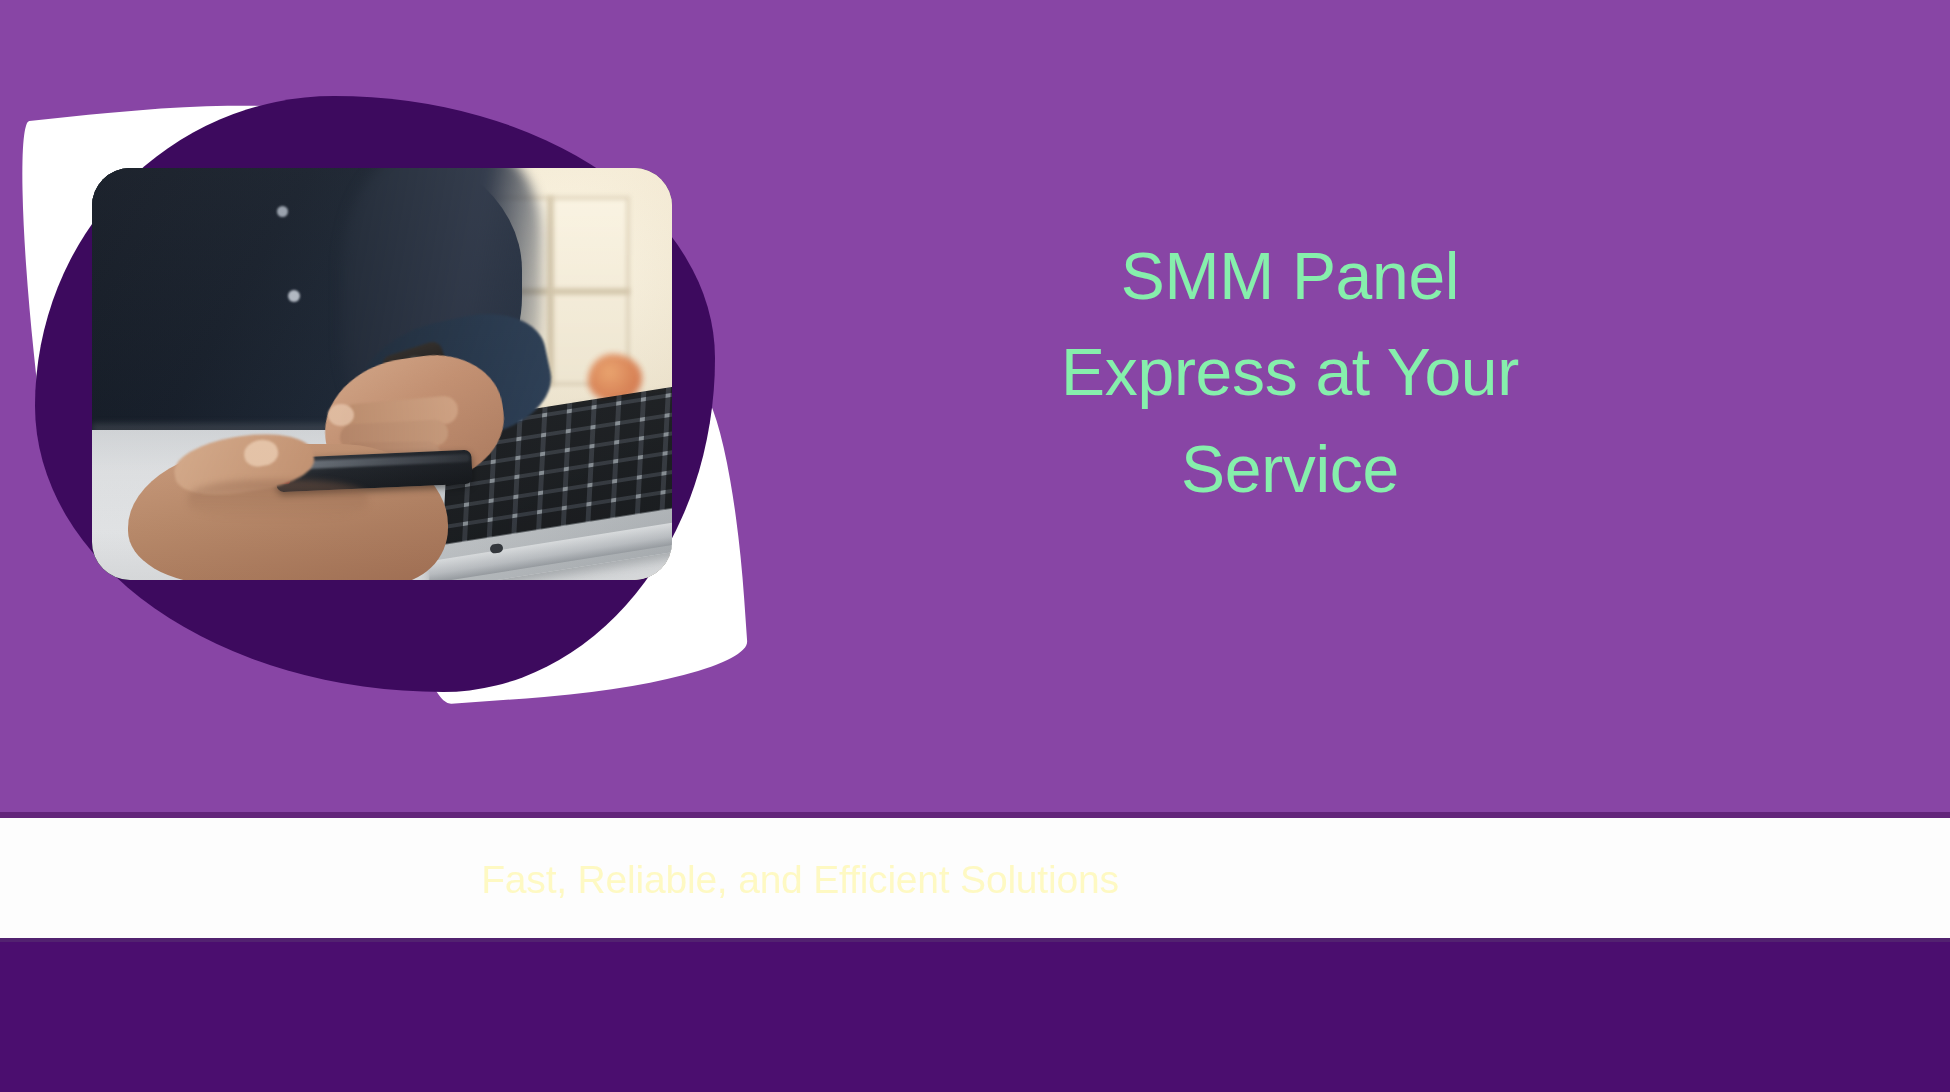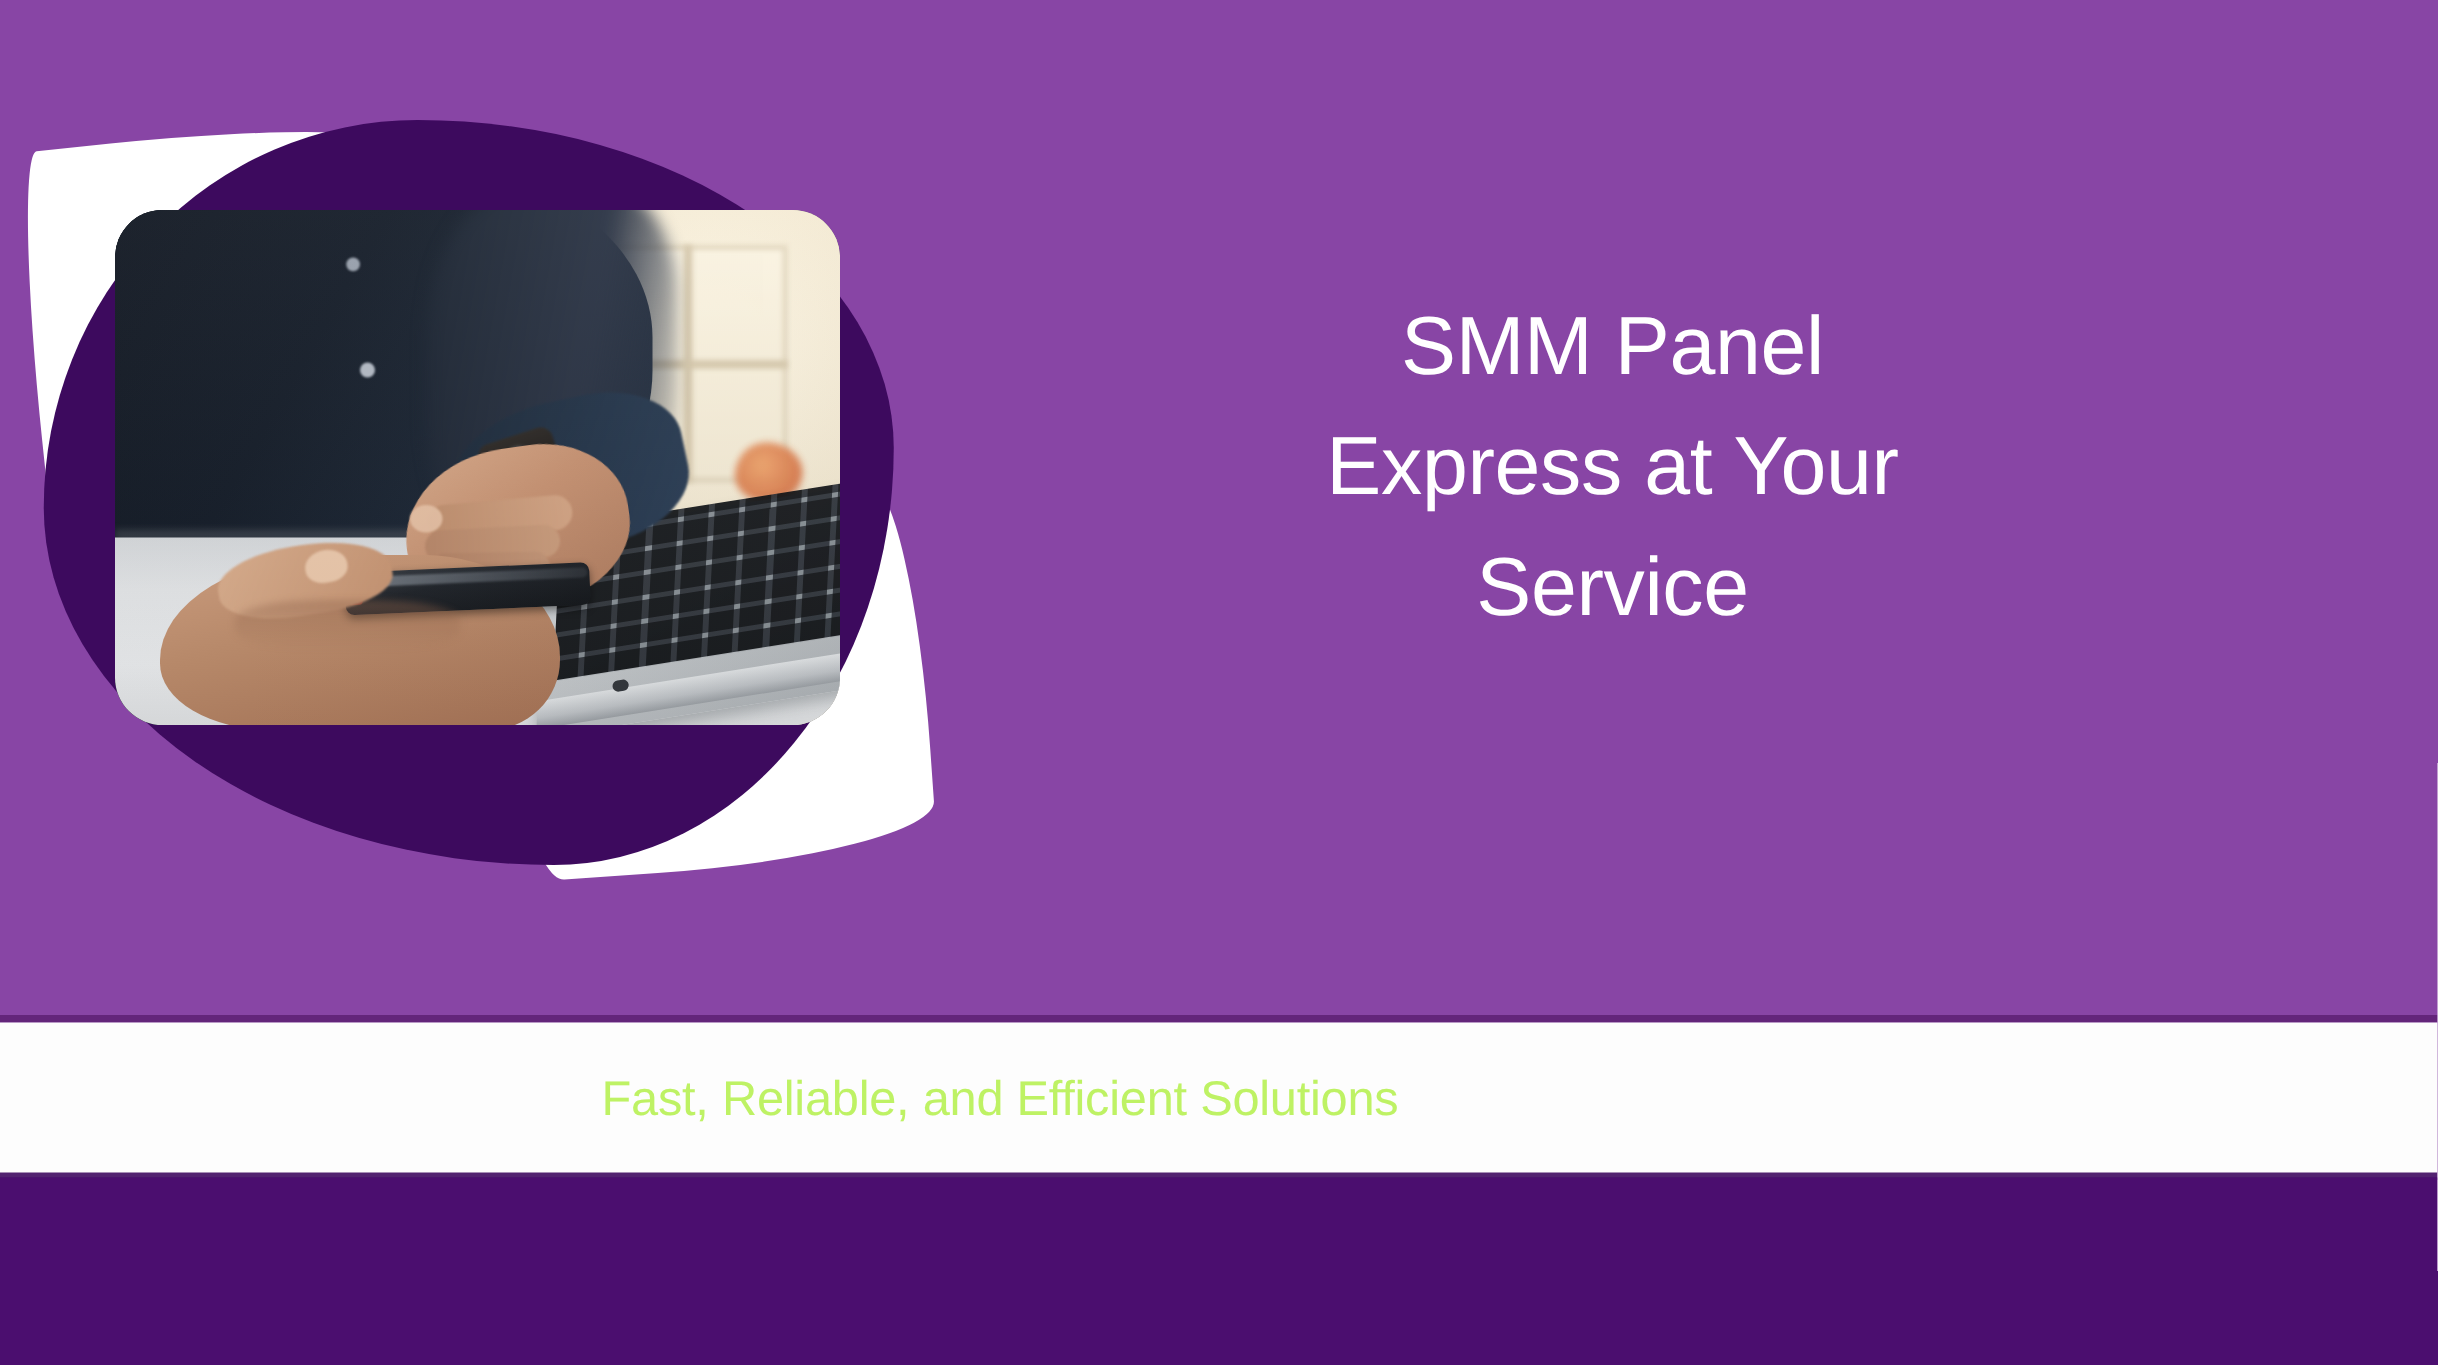--- a/index.html
+++ b/index.html
@@ -284,40 +284,40 @@
     pointer-events: none;
   }
 
   
   .headline {
     position: absolute;
     left: 860px;
     top: 228px;
     width: 860px;
     text-align: center;
-    color: #ffffff;
+    color: #86efac;
     font-size: 66px;
     line-height: 1.46;
     font-weight: 400;
     letter-spacing: -0.3px;
     font-family: "Liberation Sans", sans-serif;
     white-space: pre-line;
   }
 
   
   .subtitle {
     position: absolute;
     left: 0;
     top: 818px;
     width: 1950px;
     height: 124px;
     display: flex;
     align-items: center;
     justify-content: center;
-    color: #bef264;
+    color: #fef9c3;
     font-size: 39px;
     font-weight: 400;
     letter-spacing: -0.2px;
     font-family: "Liberation Sans", sans-serif;
   }
   .subtitle-inner {
     transform: translateX(-175px);
   }
 </style>
 </head>

